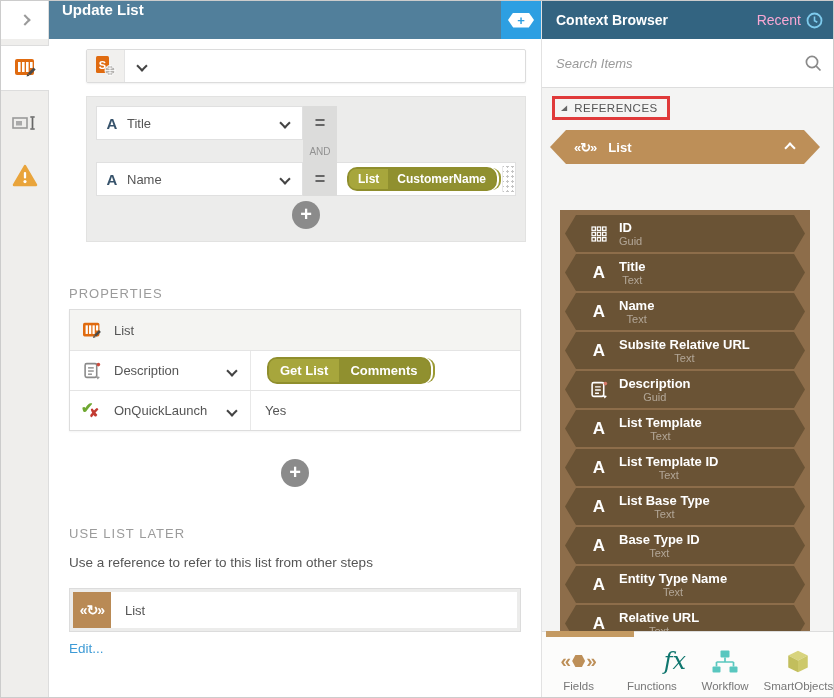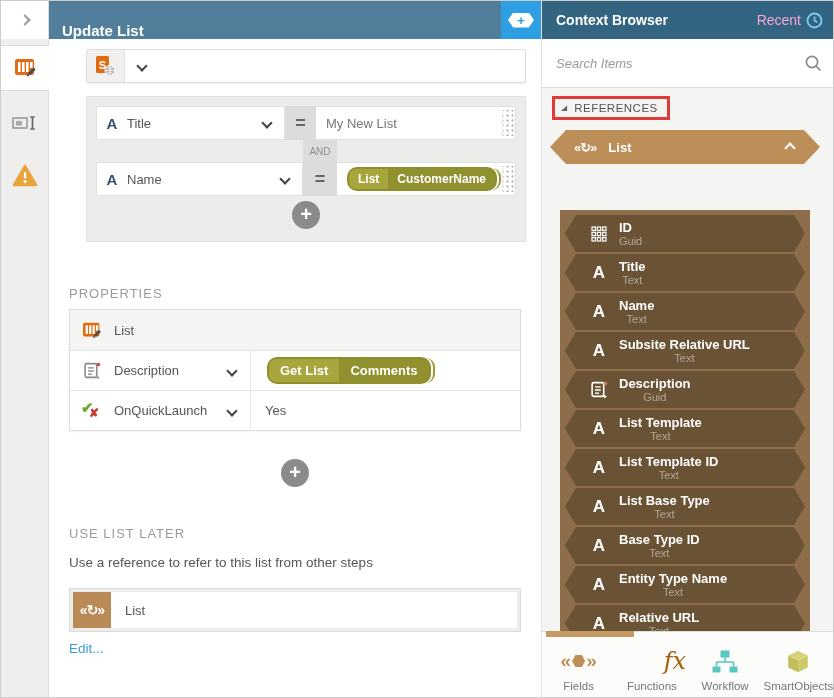--- a/index.html
+++ b/index.html
@@ -13,21 +13,21 @@
   .chev { display:inline-block; width:8px; height:8px; border-right:2px solid #444; border-bottom:2px solid #444; transform:rotate(45deg); }
   .chev.right { border-color:#9a9a9a; transform:rotate(-45deg); }
   .chev.up { transform:rotate(-135deg); border-color:#fff; }
   .sb-gap { height:6px; }
   .sb-tab { height:46px; display:flex; align-items:center; justify-content:center; }
   .sb-tab.selected { background:#fff; width:49px; border-top:1px solid #ddd; border-bottom:1px solid #ddd; }
   .sb-icon { height:40px; display:flex; align-items:center; justify-content:center; margin-top:12px; }
 
   
   #main { position:absolute; left:48px; top:0; width:492px; height:698px; background:#fff; }
-  #main-header { height:38px; background:#517f9b; display:flex; align-items:flex-end; }
+  #main-header { height:38px; background:#517f9b; display:flex; align-items:flex-start; }
   #main-title { color:#fff; font-size:15px; font-weight:600; padding-left:13px; flex:1; }
   #expand-btn { width:40px; height:38px; background:#2d9fe2; display:flex; align-items:center; justify-content:center; cursor:pointer; }
   .hexwhite { width:26px; height:15px; background:#fff; clip-path:polygon(20% 0,80% 0,100% 50%,80% 100%,20% 100%,0 50%); display:flex; align-items:center; justify-content:center; color:#2d9fe2; font-weight:bold; font-size:13px; line-height:1; }
   #main-body { position:relative; height:660px; background:#fff; }
 
   .so-row { position:absolute; left:37px; top:10px; width:440px; height:34px; background:#fff; border:1px solid #dcdcdc; border-radius:2px; display:flex; align-items:center; box-shadow:0 1px 2px rgba(0,0,0,.06); }
   .so-icon-cell { width:38px; height:100%; background:#f1f0ee; display:flex; align-items:center; justify-content:center; border-right:1px solid #e4e4e4; }
   .so-label { flex:1; padding-left:12px; font-size:13px; color:#555; }
   .dd-chev { width:34px; display:flex; align-items:center; justify-content:center; }
 
@@ -98,21 +98,21 @@
   .ri-label { color:#fff; font-size:13px; font-weight:bold; line-height:15px; }
   .ri-type { color:rgba(255,255,255,.48); font-size:11px; line-height:13px;text-align:center; }
 
   #ctx-toolbar { height:68px; background:#fcfcfb; border-top:1px solid #ddd; position:relative; display:flex; }
   #tab-indicator { position:absolute; left:4px; top:-1px; width:88px; height:6px; background:#c49a62; }
   .tb-tab { flex:1; display:flex; flex-direction:column; align-items:center; justify-content:flex-end; padding-bottom:7px; cursor:pointer; }
   .tb-icon { height:32px; display:flex; align-items:center; justify-content:center; }
   .tb-label { font-size:11.5px; color:#777; margin-top:3px; }
   .fields-glyph { display:flex; align-items:center; color:#bd8f58; font-weight:bold; font-size:19px; gap:1px; }
   .hex-tan { width:13px; height:12px; background:#bd8f58; clip-path:polygon(25% 0,75% 0,100% 50%,75% 100%,25% 100%,0 50%); }
-  .fx-glyph { font-family:"DejaVu Serif", serif; font-style:italic; font-size:24px; color:#a16207; line-height:1;margin-left:46px; }
+  .fx-glyph { font-family:"DejaVu Serif", serif; font-style:italic; font-size:24px; color:#0f766e; line-height:1;margin-left:46px; }
   .bool-icon { position:relative; width:22px; height:20px; }
   .bool-icon .chk { position:absolute; left:0; top:-2px; color:#6fa832; font-size:15px; font-weight:bold; }
   .bool-icon .ex { position:absolute; left:8px; top:5px; color:#c23b32; font-size:12px; font-weight:bold; }
 </style>
 </head>
 <body>
 
 <div id="app">
 
   <div id="sidebar">
@@ -180,24 +180,20 @@
         <div class="cond-row">
           <div class="cond-dd">
             <span class="ficon">A</span>
             <span class="flabel">Title</span>
             <div class="dd-chev">
                 <span class="chev"></span>
               </div>
           </div>
           <div class="mid-cell">
             <span class="eq">=</span>
-          </div>
-          <div class="val-cell">
-            <input class="val-input" value="My New List" style="">
-            <div class="drag-handle"></div>
           </div>
         </div>
         <div class="and-row">
           <div class="and-sp"></div>
           <div class="and-cell">AND</div>
         </div>
         <div class="cond-row">
           <div class="cond-dd">
             <span class="ficon">A</span>
             <span class="flabel">Name</span>

